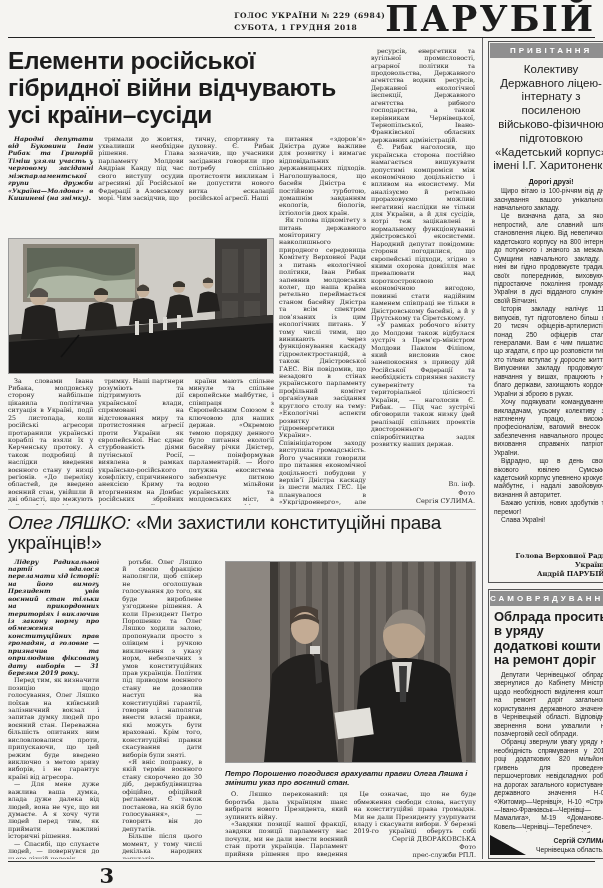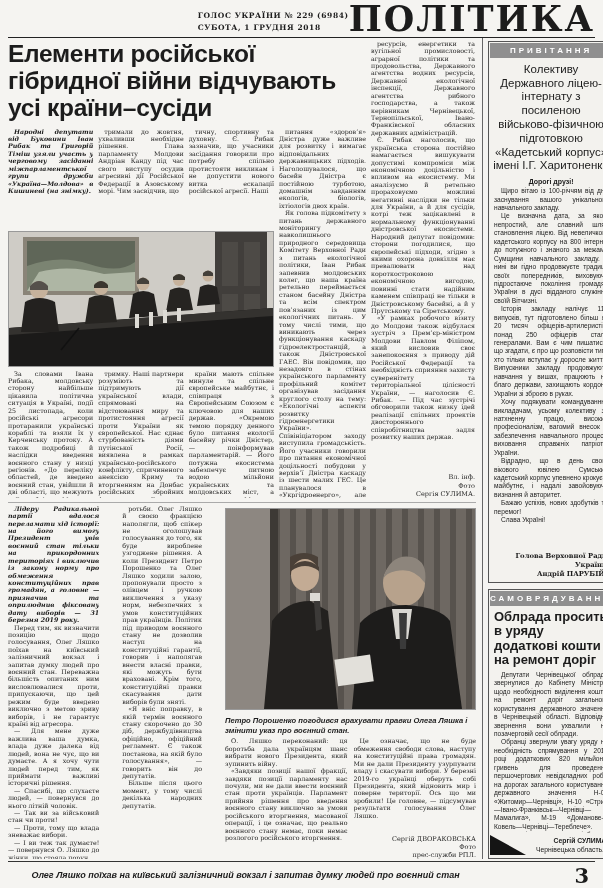--- a/index.html
+++ b/index.html
@@ -19,21 +19,21 @@
   .main{width:474px;box-sizing:border-box;padding-right:6px;display:flex;
         flex-direction:column;min-height:0;}
   .sidebar{flex:1;border-left:1px solid #666;box-sizing:border-box;
            padding:3px 0 0 5px;display:flex;flex-direction:column;gap:6px;min-height:0;}
   
   .bodytext{font-size:6.3px;line-height:1.18;text-align:justify;overflow:hidden;}
   .bodytext p{margin:0;text-indent:6px;}
   .lede p{text-indent:6px;font-style:italic;font-weight:bold;}
   .sig{font-weight:normal;font-size:6.5px;text-align:right;line-height:1.25;}
   
-  .a1{height:458px;display:flex;gap:5px;margin-top:2px;flex-shrink:0;}
+  .a1{height:458px;display:flex;gap:5px;margin-top:9px;flex-shrink:0;}
   .a1-left{width:358px;display:flex;flex-direction:column;}
   .a1-h1{font-family:"Liberation Sans",sans-serif;font-weight:bold;font-size:24.5px;
          line-height:1.1;letter-spacing:-.3px;margin:1px 0 6px 0;}
   .a1-bodyflex{display:flex;gap:5px;flex:1;min-height:0;}
   .a1-subleft{width:266px;display:flex;flex-direction:column;}
   .cols3{display:flex;gap:5px;}
   .cols3 .colx{flex:1;overflow:hidden;}
   .top3{height:100px;flex-shrink:0;}
   .bottom3{flex:1;min-height:0;}
   .photo-frame{margin:3px 0;flex-shrink:0;line-height:0;border:1px solid #999;}
@@ -93,21 +93,21 @@
 </head>
 <body>
 
 <div class="page">
 
   <div class="masthead">
     <div class="issue-info">
       <div>ГОЛОС УКРАЇНИ № 229 (6984)</div>
       <div>СУБОТА, 1 ГРУДНЯ 2018</div>
     </div>
-    <div class="section-title">ПОЛІТИКА</div>
+    <div class="section-title">ПАРУБІЙ</div>
   </div>
 
   <div class="content">
 
     <div class="main">
 
       <div class="a1">
         <div class="a1-left">
           <div class="a1-h1">Елементи російської гібридної війни відчувають усі країни–сусіди</div>
           <div class="a1-bodyflex">
@@ -186,20 +186,23 @@
             </div>
           <div class="sig">Вл. інф.</div>
           <div class="sig">
             <span>Фото</span><br>
             <span>Сергія СУЛИМА.</span>
           </div>
         </div>
       </div>
 
       <div class="a2">
+        <div class="a2-h2">
+          <span class="speaker">Олег ЛЯШКО:</span><span> «Ми захистили конституційні права українців!»</span>
+        </div>
         <div class="a2-cols">
           <div class="a2-col1">
             <div class="bodytext lede">
               <p>Лідеру Радикальної партії вдалося переламати хід історії: на його вимогу Президент увів воєнний стан тільки на прикордонних територіях і виключив із закону норму про обмеження конституційних прав громадян, а головне — призначив та оприлюднив фіксовану дату виборів — 31 березня 2019 року.</p>
             </div>
             <div class="bodytext">
                 <p>Перед тим, як визначити позицію щодо голосування, Олег Ляшко поїхав на київський залізничний вокзал і запитав думку людей про воєнний стан. Переважна більшість опитаних ним висловлювалися проти, припускаючи, що цей режим буде введено виключно з метою зриву виборів, і не гарантує країні від агресора.</p>
                 <p>— Для мене дуже важлива ваша думка, влада дуже далека від людей, вона не чує, що ви думаєте. А я хочу чути людей перед тим, як приймати важливі історичні рішення.</p>
                 <p>— Спасибі, що слухаєте людей, — повернувся до нього літній чоловік.</p>
                 <p>— Так ви за військовий стан чи проти!</p>
@@ -297,16 +300,15 @@
           <div class="sb2-sigcol">
             <div class="sb2-name">Сергій СУЛИМА.</div>
             <div class="sb2-region">Чернівецька область.</div>
           </div>
         </div>
       </div>
     </div>
   </div>
 
   <div class="footer">
-    <div class="bottom-caption">Олег Ляшко поїхав на київський залізничний вокзал і запитав думку людей про воєнний стан</div>
     <div class="page-num">3</div>
   </div>
 </div>
 
 </body></html>

